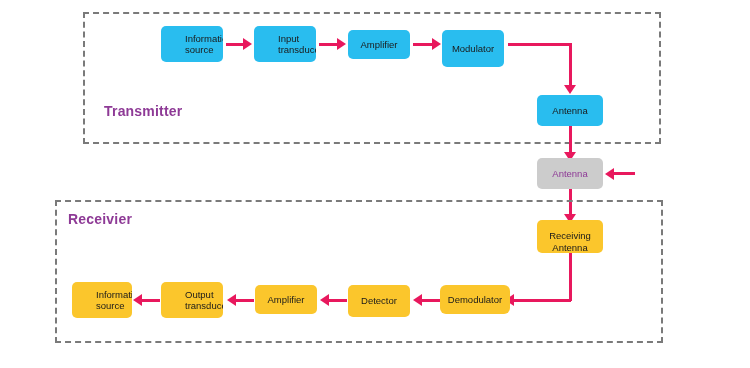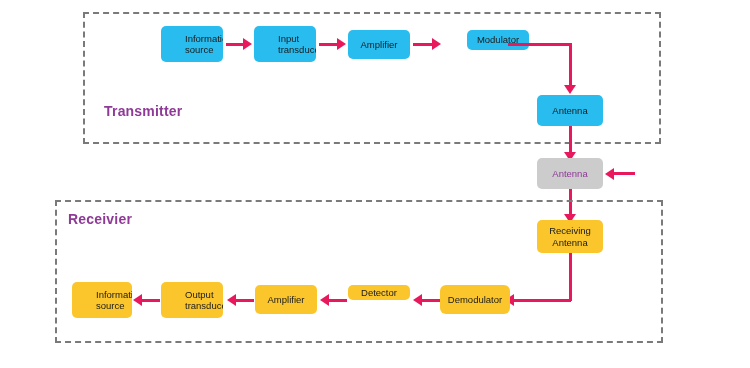--- a/index.html
+++ b/index.html
@@ -94,21 +94,21 @@
   </div>
 
   <div class="node blue left-text" style="left:254px; top:26px; width:62px; height:36px;">
     <span class="label">Input<br>transducer</span>
   </div>
 
   <div class="node blue center-text" style="left:348px; top:30px; width:62px; height:29px;">
     <span class="label">Amplifier</span>
   </div>
 
-  <div class="node blue center-text" style="left:467px; top:30px; width:62px; height:20px;">
+  <div class="node blue center-text" style="left:442px; top:30px; width:62px; height:37px;">
     <span class="label">Modulator</span>
   </div>
 
   <div class="node blue center-text" style="left:537px; top:95px; width:66px; height:31px;">
     <span class="label">Antenna</span>
   </div>
 
   <div class="seg h" style="left:226px; top:42.5px; width:18px;"></div>
   <div class="head right" style="left:243px; top:38px;"></div>
 
@@ -133,36 +133,36 @@
   <div class="seg h" style="left:614px; top:172px; width:21px;"></div>
   <div class="head left" style="left:605px; top:167.5px;"></div>
 
   <div class="seg v" style="left:568.5px; top:189px; width:3px; height:27px;"></div>
   <div class="head down" style="left:564px; top:214px;"></div>
 
   <div class="group-box" style="left:55px; top:200px; width:608px; height:143px;"></div>
 
   <div class="group-label" style="left:68px; top:211px;text-align:center;">Receivier</div>
 
-  <div class="node amber center-text" style="left:537px; top:220px; width:66px; height:33px;">
+  <div class="node amber center-text" style="left:537px; top:220px; width:66px; height:33px;align-items:flex-end;">
     <span class="label">Receiving<br>Antenna</span>
   </div>
 
   <div class="seg v" style="left:568.5px; top:253px; height:48px;"></div>
   <div class="seg h" style="left:513px; top:298.5px; width:58px;"></div>
   <div class="head left" style="left:505px; top:294px;"></div>
 
   <div class="node amber center-text" style="left:440px; top:285px; width:70px; height:29px;border-radius:6px;">
     <span class="label">Demodulator</span>
   </div>
 
   <div class="seg h" style="left:421px; top:298.5px; width:19px;"></div>
   <div class="head left" style="left:413px; top:294px;"></div>
 
-  <div class="node amber center-text" style="left:348px; top:285px; width:62px; height:15px;">
+  <div class="node amber center-text" style="left:348px; top:285px; width:62px; height:32px;">
     <span class="label">Detector</span>
   </div>
 
   <div class="seg h" style="left:328px; top:298.5px; width:19px;"></div>
   <div class="head left" style="left:320px; top:294px;"></div>
 
   <div class="node amber center-text" style="left:255px; top:285px; width:62px; height:29px;">
     <span class="label">Amplifier</span>
   </div>
 

